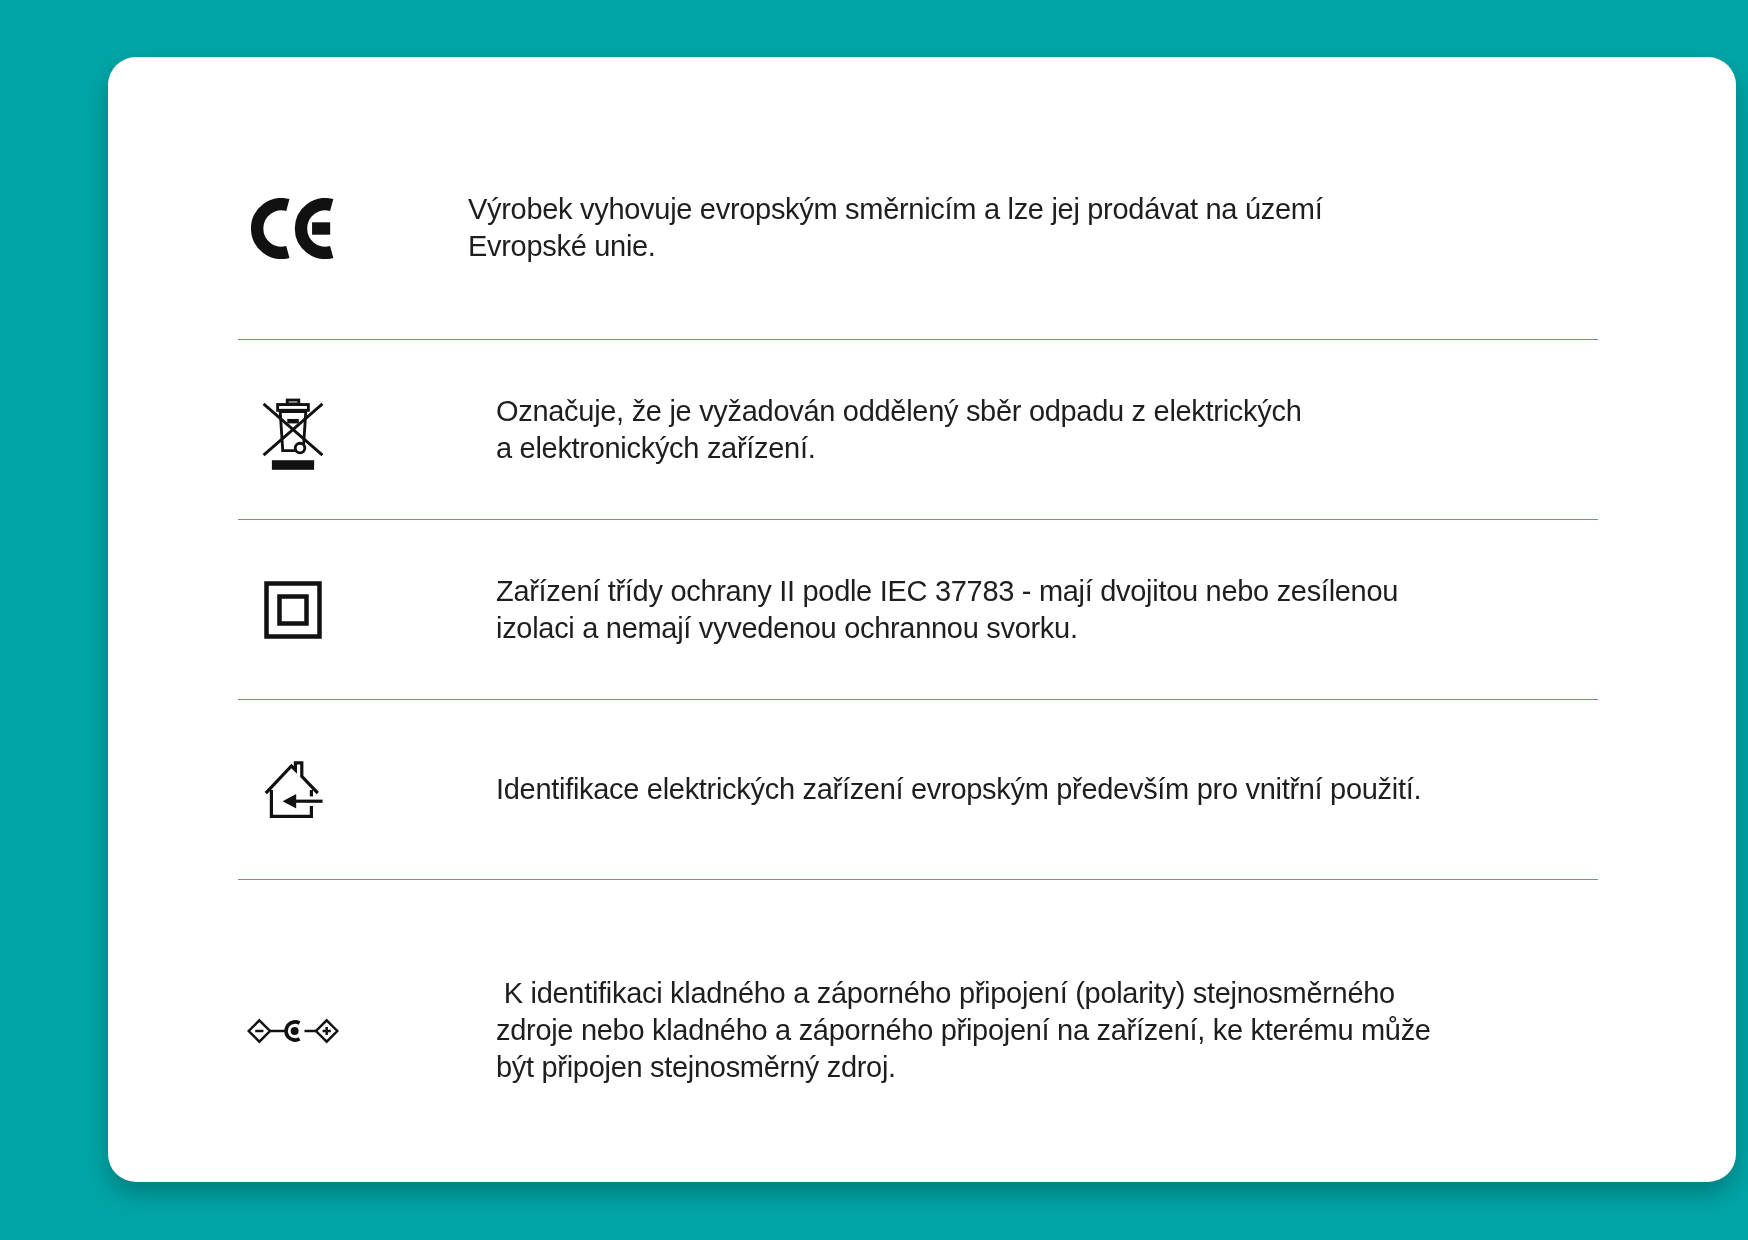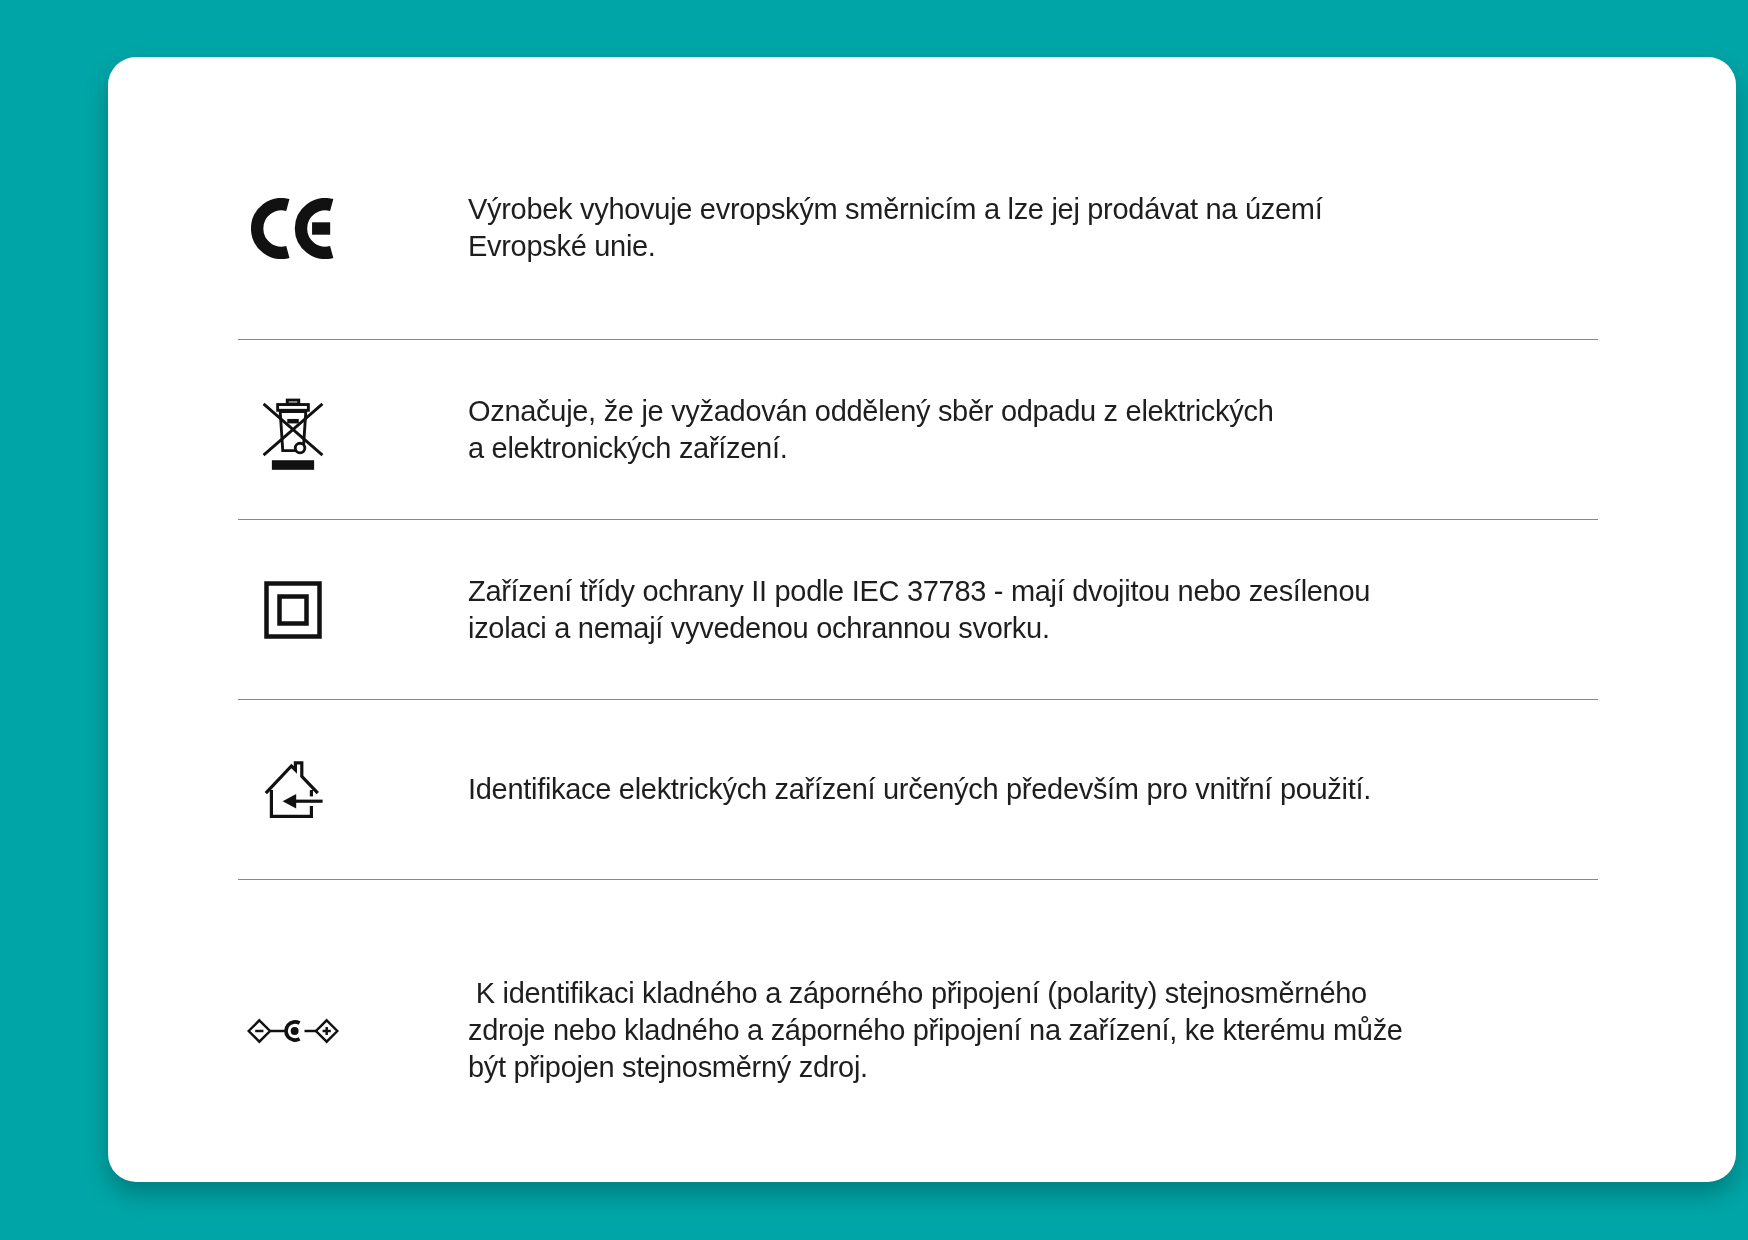--- a/index.html
+++ b/index.html
@@ -22,21 +22,21 @@
 
   .rows {
     margin: 0 138px 0 130px;
     padding-top: 60px;
   }
 
   .row {
     display: flex;
     align-items: center;
   }
-  .row + .row { border-top: 1.5px solid #2FAFB4; }
+  .row + .row { border-top: 1.5px solid #2FAFB4; gap: 28px; }
 
   .row-1 { height: 222px; }
   .row-2, .row-3, .row-4 { height: 180px; }
   .row-5 { height: 302px; }
 
   .icon-cell {
     width: 110px;
     flex: 0 0 110px;
     display: flex;
     align-items: center;
@@ -103,21 +103,21 @@
     <div class="row row-4">
       <div class="icon-cell">
         <svg width="64" height="64" viewBox="0 0 80 80">
           <path class="stroke" stroke-width="4" stroke-linejoin="miter" d="M 6 44 L 38 10 L 43 15 L 43 6 L 51 6 L 51 23 L 71 44"></path>
           <path class="stroke" stroke-width="4" d="M 13 40 L 13 73 L 63 73 L 63 60"></path>
           <path class="stroke" stroke-width="4" d="M 63 40 L 63 48"></path>
           <path class="stroke" stroke-width="4" d="M 77 54 H 42"></path>
           <polygon points="44,45 44,63 27,54" fill="#111111"></polygon>
         </svg>
       </div>
-      <p class="text">Identifikace elektrických zařízení určených především pro vnitřní použití.</p>
+      <p class="text">Identifikace elektrických zařízení evropským především pro vnitřní použití.</p>
     </div>
 
     <div class="row row-5">
       <div class="icon-cell">
         <svg width="92" height="34" viewBox="0 0 112 40">
           <polygon class="stroke" stroke-width="3" points="15,7 28,20 15,33 2,20"></polygon>
           <path class="stroke" stroke-width="3" d="M 10 20 H 20"></path>
           <path class="stroke" stroke-width="3" d="M 28 20 H 47"></path>
           <path class="stroke" stroke-width="4.5" d="M 64 10.5 A 11 11 0 1 0 64 29.5"></path>
           <circle cx="58" cy="20" r="4.8" fill="#111111"></circle>

